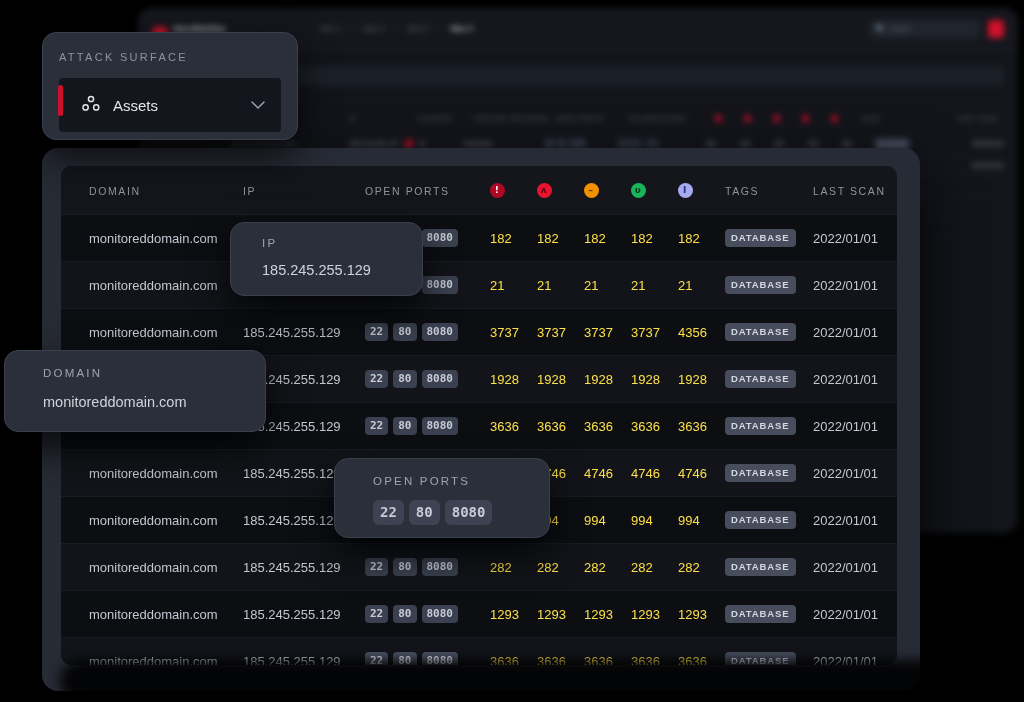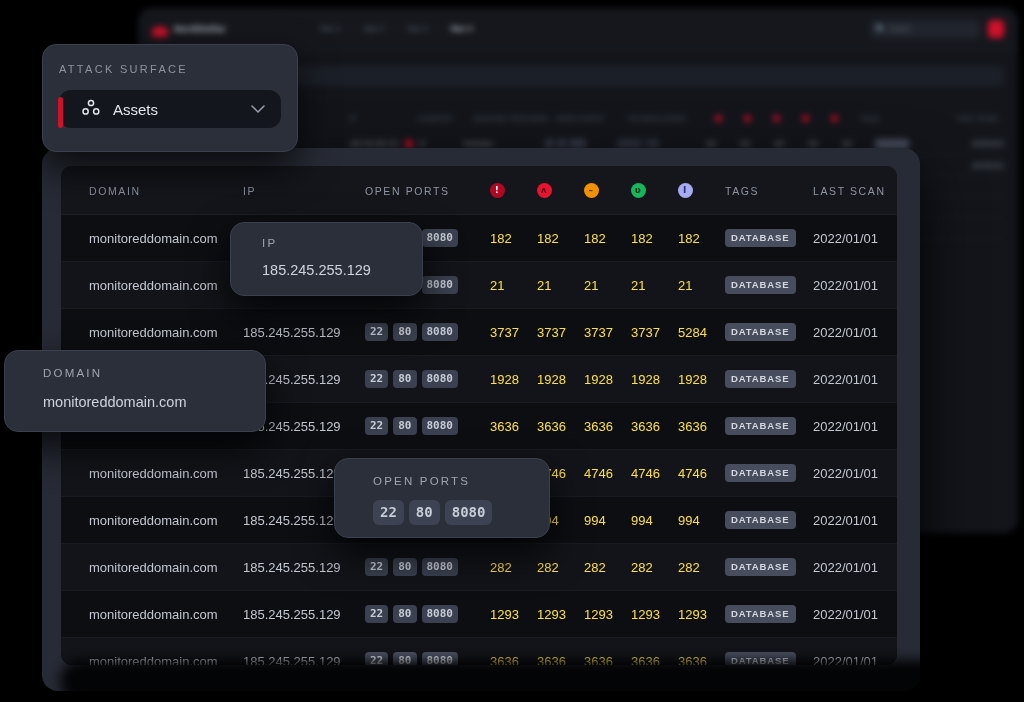--- a/index.html
+++ b/index.html
@@ -197,28 +197,28 @@
     font-size: 11.5px;
     letter-spacing: 2.2px;
     color: #9fa4b1;
   }
   .fc-value {
     font-size: 15px;
     color: #cfd3dc;
   }
 
   
-  .card-sidebar { left: 42px; top: 44px; width: 256px; height: 108px; padding: 18px 16px 0 16px; }
+  .card-sidebar { left: 42px; top: 32px; width: 256px; height: 108px; padding: 18px 16px 0 16px; }
   .card-sidebar .fc-label { letter-spacing: 2.3px; font-size: 11px; color: #8e93a0; }
   .side-item {
     position: relative;
     margin-top: 15px;
-    height: 38px;
+    height: 54px;
     background: #13161c;
-    border-radius: 12px;
+    border-radius: 4px;
     display: flex; align-items: center;
     padding-left: 22px;
   }
   .side-accent {
     position: absolute; left: -1px; top: 7px;
     width: 5px; height: 31px;
     background: #d0112b;
     border-radius: 3px;
   }
   .side-label { font-size: 15px; color: #e3e5ea; margin-left: 12px; }
@@ -436,21 +436,21 @@
                 <div class="ports">
                   <span class="port">22</span>
                   <span class="port">80</span>
                   <span class="port">8080</span>
                 </div>
               </td>
               <td class="c-sev">3737</td>
               <td class="c-sev">3737</td>
               <td class="c-sev">3737</td>
               <td class="c-sev">3737</td>
-              <td class="c-sev">5284</td>
+              <td class="c-sev">4356</td>
               <td class="c-tags"><span class="tag-pill">DATABASE</span></td>
               <td class="c-scan">2022/01/01</td>
             </tr>
             <tr>
               <td class="c-domain">monitoreddomain.com</td>
               <td class="c-ip">185.245.255.129</td>
               <td class="c-ports">
                 <div class="ports">
                   <span class="port">22</span>
                   <span class="port">80</span>

